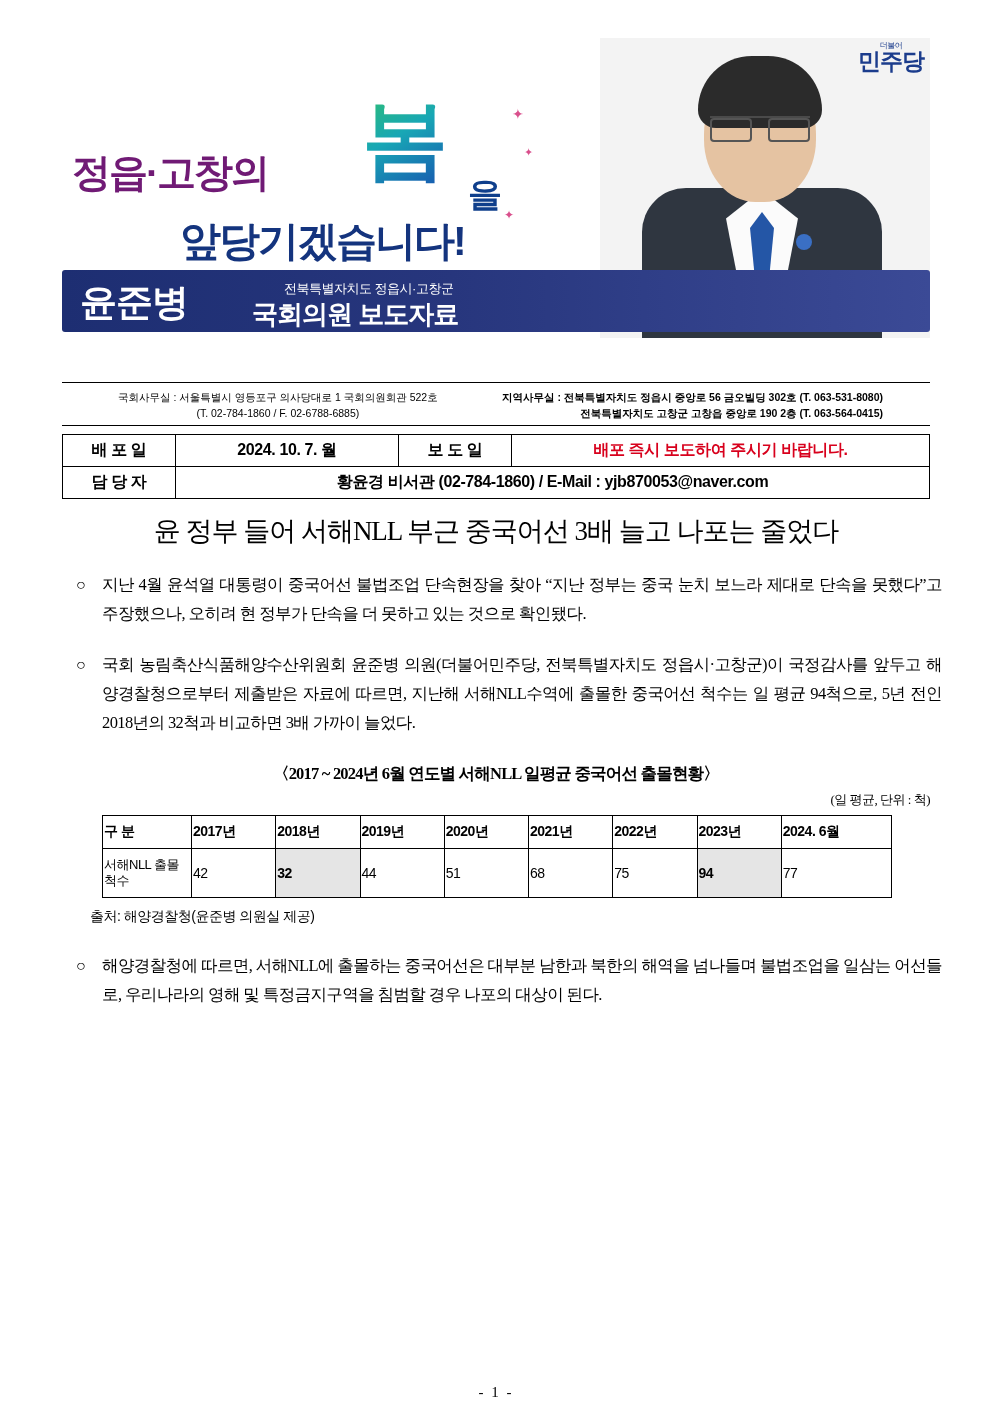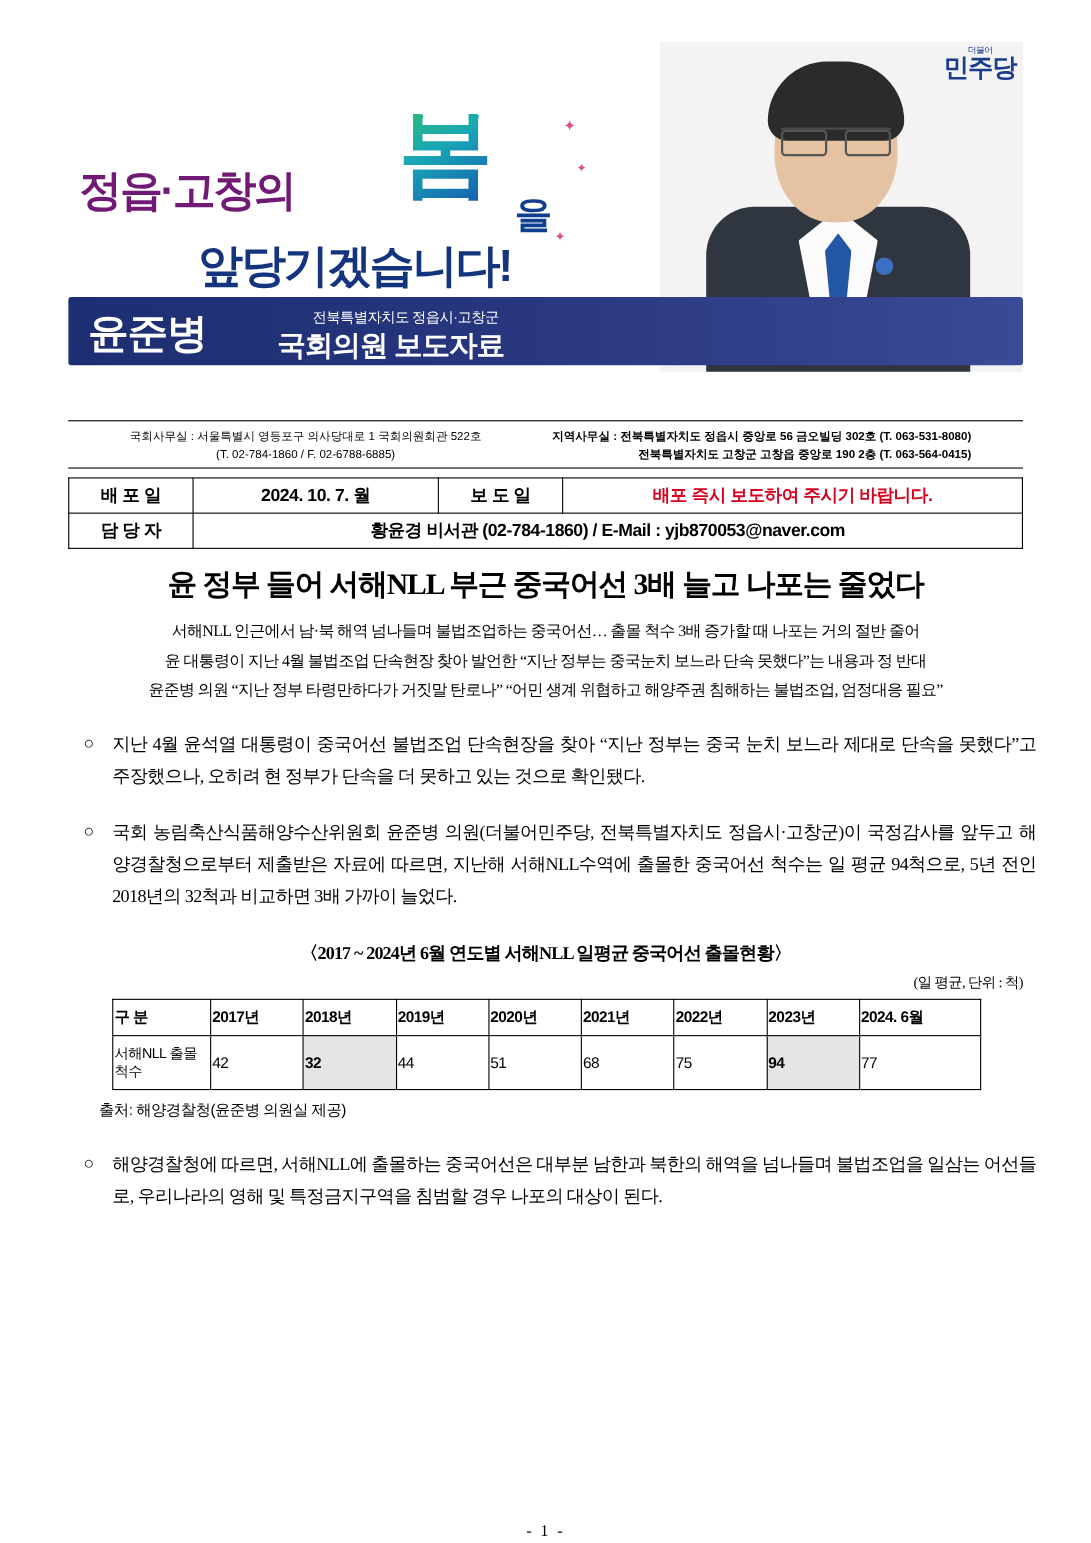--- a/index.html
+++ b/index.html
@@ -261,21 +261,21 @@
   td.meta-label2 { width: 110px; font-weight: bold; letter-spacing: 4px; }
   td.meta-red { color: #d8001c; font-weight: bold; }
   td.meta-wide { font-weight: bold; }
 
   
   .headline {
     width: 868px;
     text-align: center;
     font-family: "Liberation Serif", serif;
     font-size: 27px;
-    font-weight: bold;
+    font-weight: normal;
     letter-spacing: -1px;
     margin-top: 14px;
   }
   .subheads {
     width: 868px;
     margin-top: 12px;
     text-align: center;
     font-size: 14.5px;
     line-height: 1.85;
     letter-spacing: -0.6px;
@@ -417,25 +417,20 @@
     </tr>
     <tr>
       <td class="meta-label">담 당 자</td>
       <td class="meta-wide" colspan="3">황윤경 비서관 (02-784-1860)  /  E-Mail : yjb870053@naver.com</td>
     </tr>
   </tbody>
     </table>
 
   <div class="headline">윤 정부 들어 서해NLL 부근 중국어선 3배 늘고 나포는 줄었다</div>
 
-  <div class="subheads">
-    <div>서해NLL 인근에서 남·북 해역 넘나들며 불법조업하는 중국어선… 출몰 척수 3배 증가할 때 나포는 거의 절반 줄어</div>
-    <div>윤 대통령이 지난 4월 불법조업 단속현장 찾아 발언한 “지난 정부는 중국눈치 보느라 단속 못했다”는 내용과 정 반대</div>
-    <div>윤준병 의원 “지난 정부 타령만하다가 거짓말 탄로나” “어민 생계 위협하고 해양주권 침해하는 불법조업, 엄정대응 필요”</div>
-  </div>
 
   <div class="para">
     <span class="bullet">○</span>
     <span>지난 4월 윤석열 대통령이 중국어선 불법조업 단속현장을 찾아 “지난 정부는 중국 눈치 보느라 제대로 단속을 못했다”고 주장했으나, 오히려 현 정부가 단속을 더 못하고 있는 것으로 확인됐다.</span>
   </div>
 
   <div class="para">
     <span class="bullet">○</span>
     <span>국회 농림축산식품해양수산위원회 윤준병 의원(더불어민주당, 전북특별자치도 정읍시·고창군)이 국정감사를 앞두고 해양경찰청으로부터 제출받은 자료에 따르면, 지난해 서해NLL수역에 출몰한 중국어선 척수는 일 평균 94척으로, 5년 전인 2018년의 32척과 비교하면 3배 가까이 늘었다.</span>
   </div>

